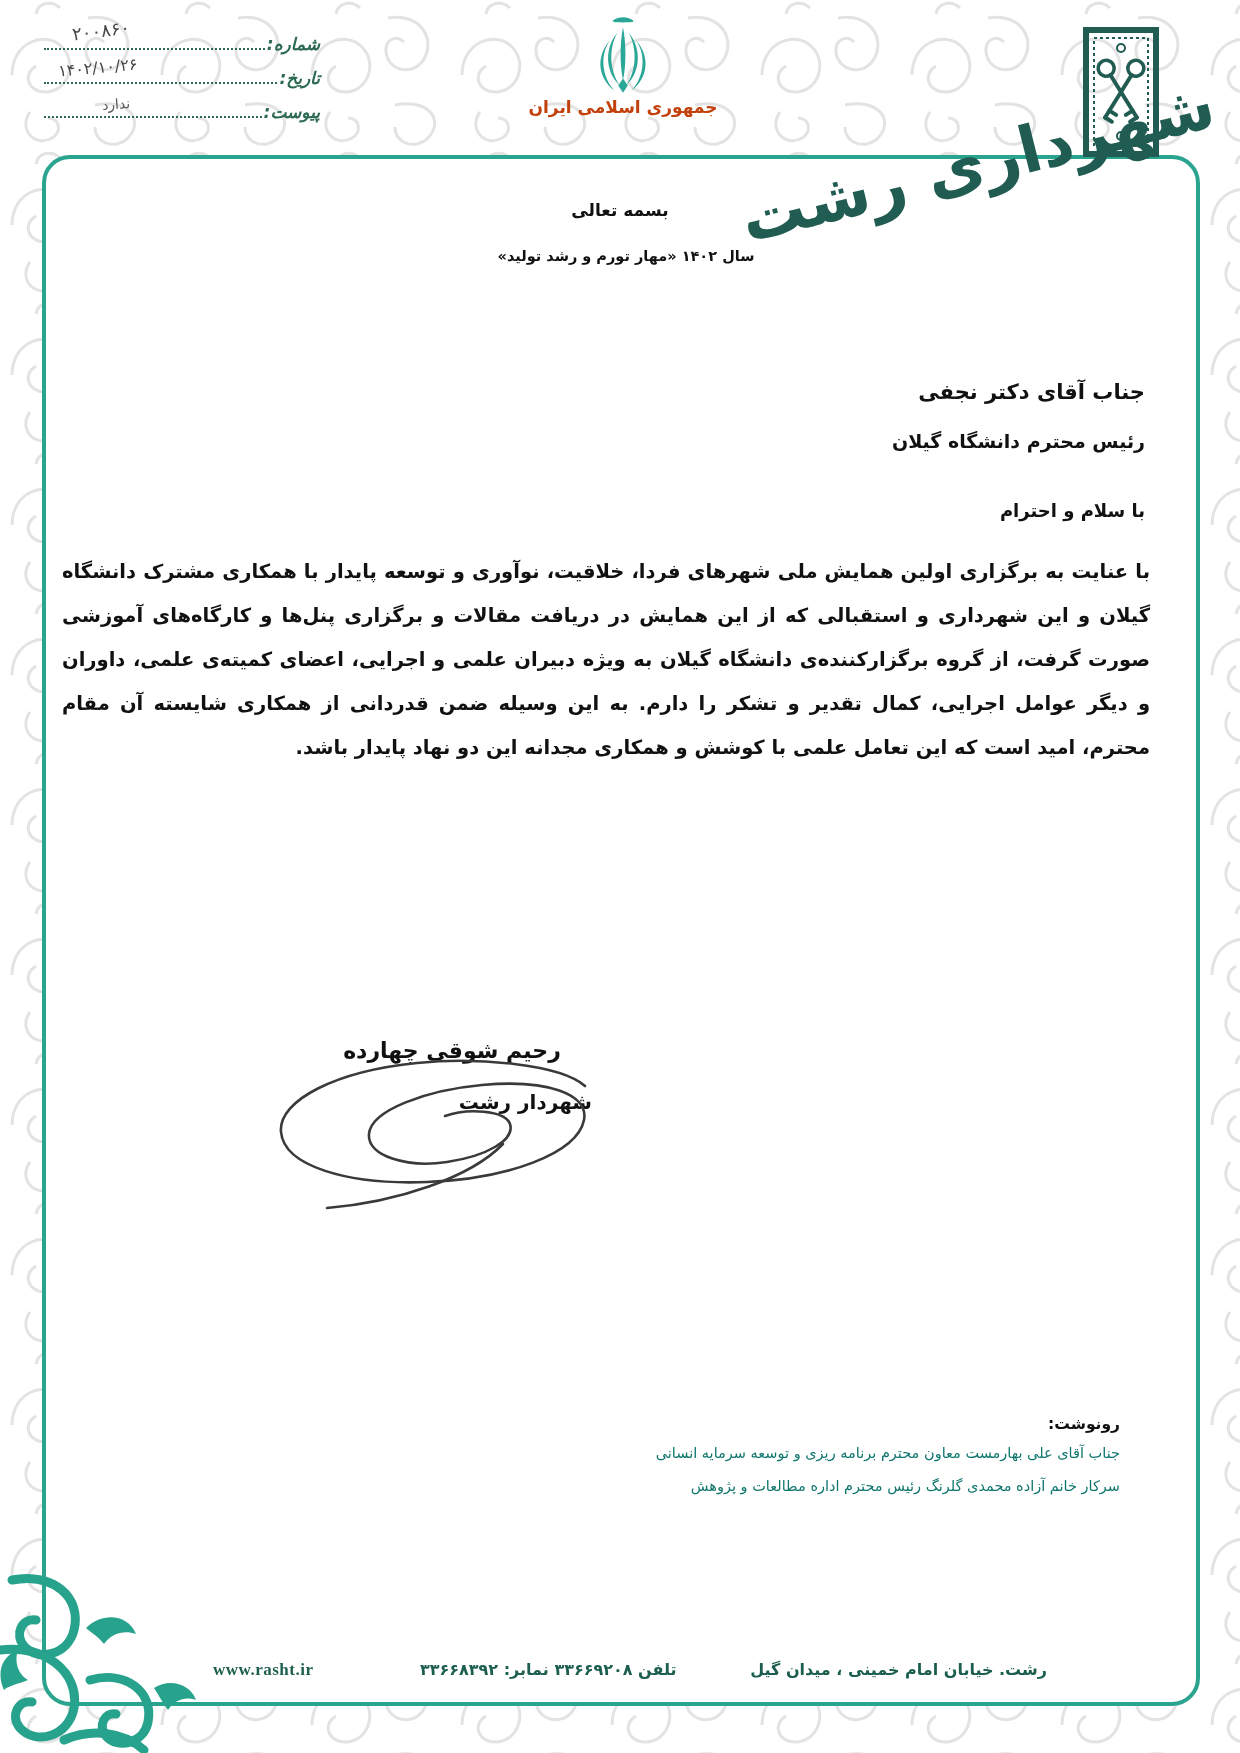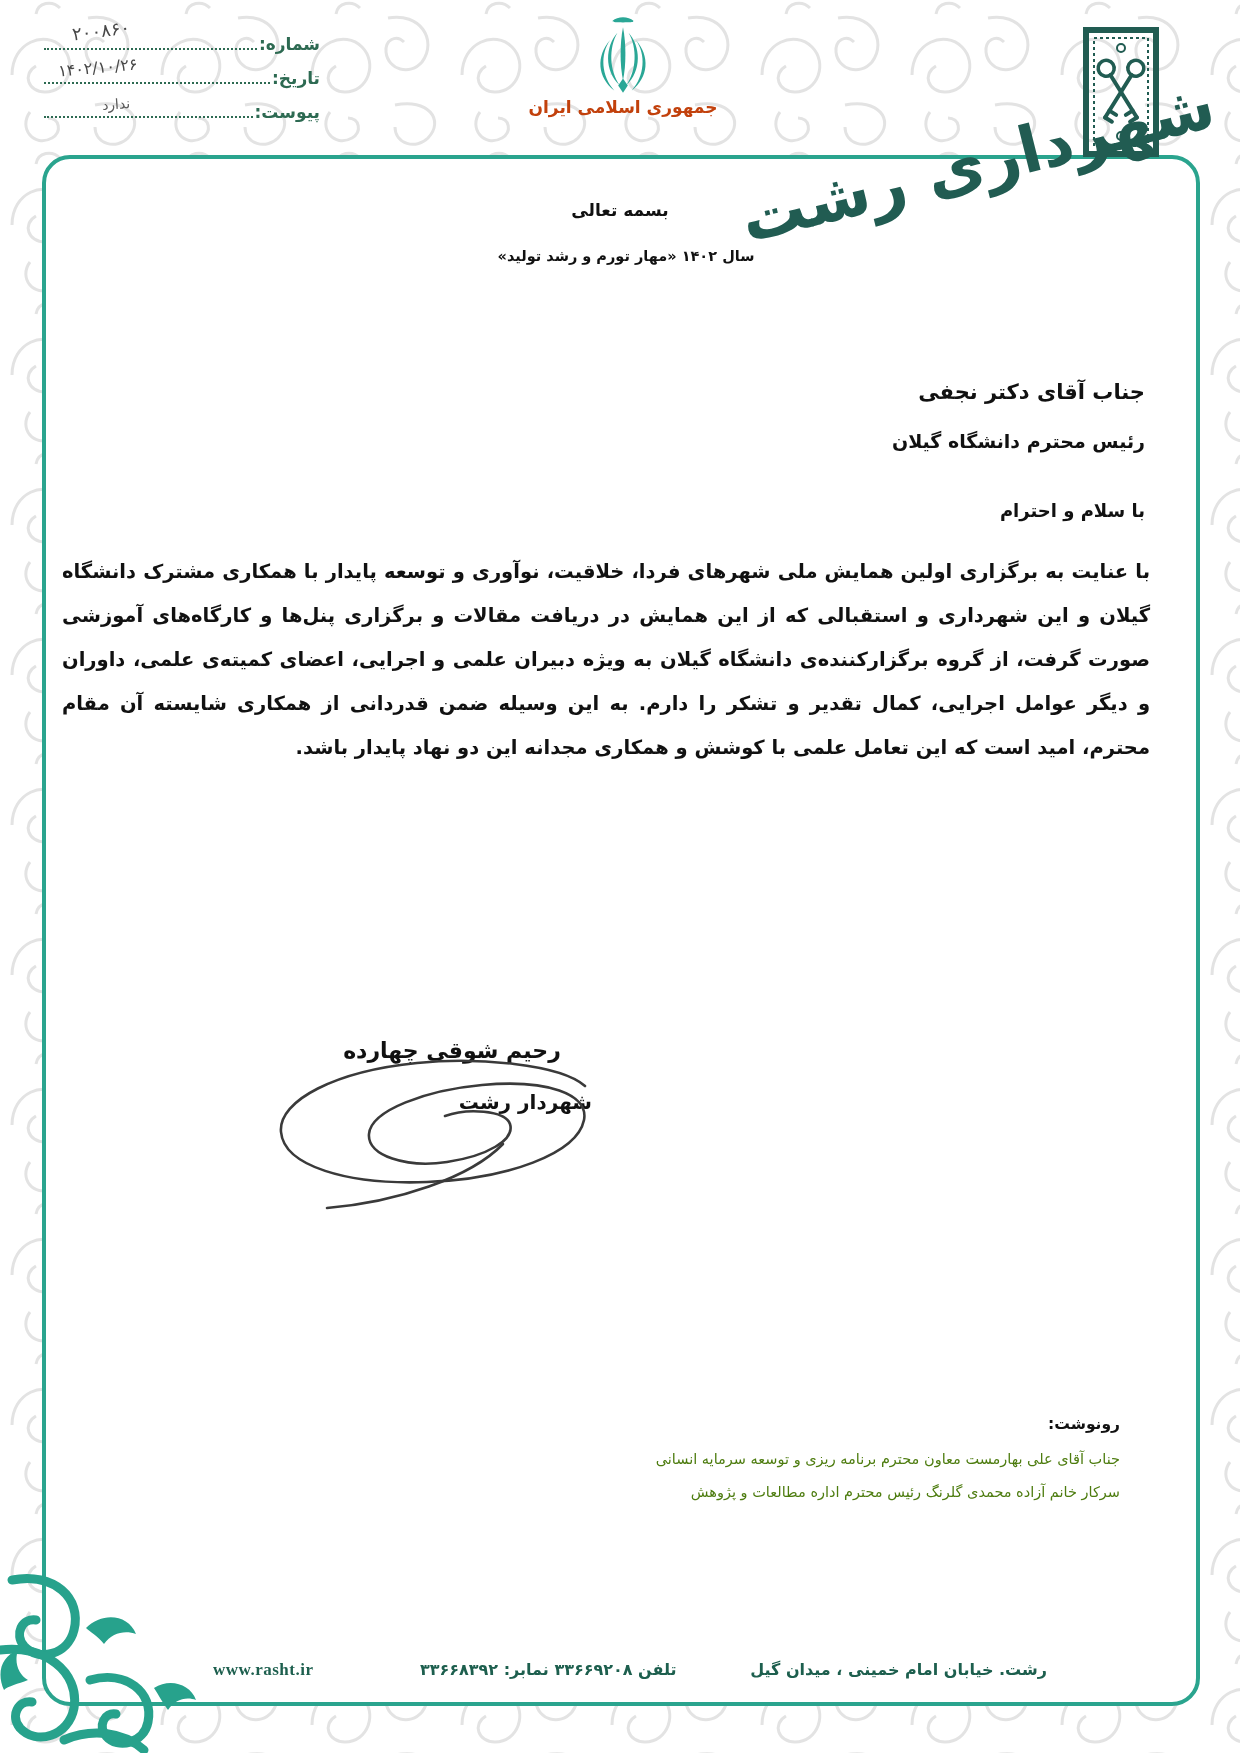--- a/index.html
+++ b/index.html
@@ -13,21 +13,21 @@
   
   #bg{position:absolute;left:0;top:0;z-index:0;}
   
   .frame{
     position:absolute;left:42px;top:155px;width:1150px;height:1543px;
     background:#ffffff;border:4px solid #2aa48e;border-radius:28px;z-index:1;
   }
   
   .hdr{z-index:2;}
   .fields{left:42px;top:20px;width:278px;direction:rtl;}
-  .field-row{display:flex;align-items:flex-end;height:34px;direction:rtl;}
+  .field-row{display:flex;align-items:flex-end;height:34px;direction:rtl;font-style:italic;}
   .field-label{font-weight:bold;font-size:17px;color:#2d6a52;white-space:nowrap;}
   .dots{flex:1;border-bottom:2px dotted #2d6a52;margin:0 2px 4px 2px;height:1px;}
   .hand{color:#474747;font-size:16px;letter-spacing:2px;white-space:nowrap;}
   .emblem-cap{left:528px;top:97px;width:190px;text-align:center;font-size:17px;font-weight:bold;color:#c2410c;direction:rtl;}
   .callig{
     left:760px;top:88px;width:470px;height:160px;z-index:3;
     direction:rtl;text-align:left;
     transform:rotate(-14deg);transform-origin:80% 60%;
     font-size:64px;font-weight:bold;color:#215c52;white-space:nowrap;
   }
@@ -42,22 +42,22 @@
   .body-par{
     right:90px;left:62px;top:550px;
     font-size:19.5px;font-weight:bold;line-height:44px;
     text-align:justify;direction:rtl;
   }
   .sig-name{left:312px;width:280px;top:1038px;text-align:center;font-size:22px;font-weight:bold;}
   .sig-title{left:312px;width:280px;top:1090px;font-size:20px;font-weight:bold;}
   .sig-svg{left:265px;top:1048px;z-index:2;}
   
   .cc{right:120px;top:1415px;width:640px;text-align:right;direction:rtl;}
-  .cc-label{font-size:15.5px;font-weight:bold;margin-bottom:10px;}
-  .cc-item{font-size:14.5px;line-height:33px;color:#4d7c0f;}
+  .cc-label{font-size:15.5px;font-weight:bold;margin-bottom:4px;}
+  .cc-item{font-size:14.5px;line-height:33px;color:#0f766e;}
   
   .foot{z-index:2;color:#1d5f4e;font-weight:bold;}
   .f-addr{right:193px;top:1660px;font-size:16px;direction:rtl;}
   .f-phone{left:420px;top:1660px;font-size:16px;direction:rtl;}
   .f-web{left:213px;top:1660px;font-size:17px;letter-spacing:.5px;font-family:Liberation Serif, serif;}
   .orn{left:-6px;top:1560px;z-index:4;}
 </style>
 </head>
 <body>
 

